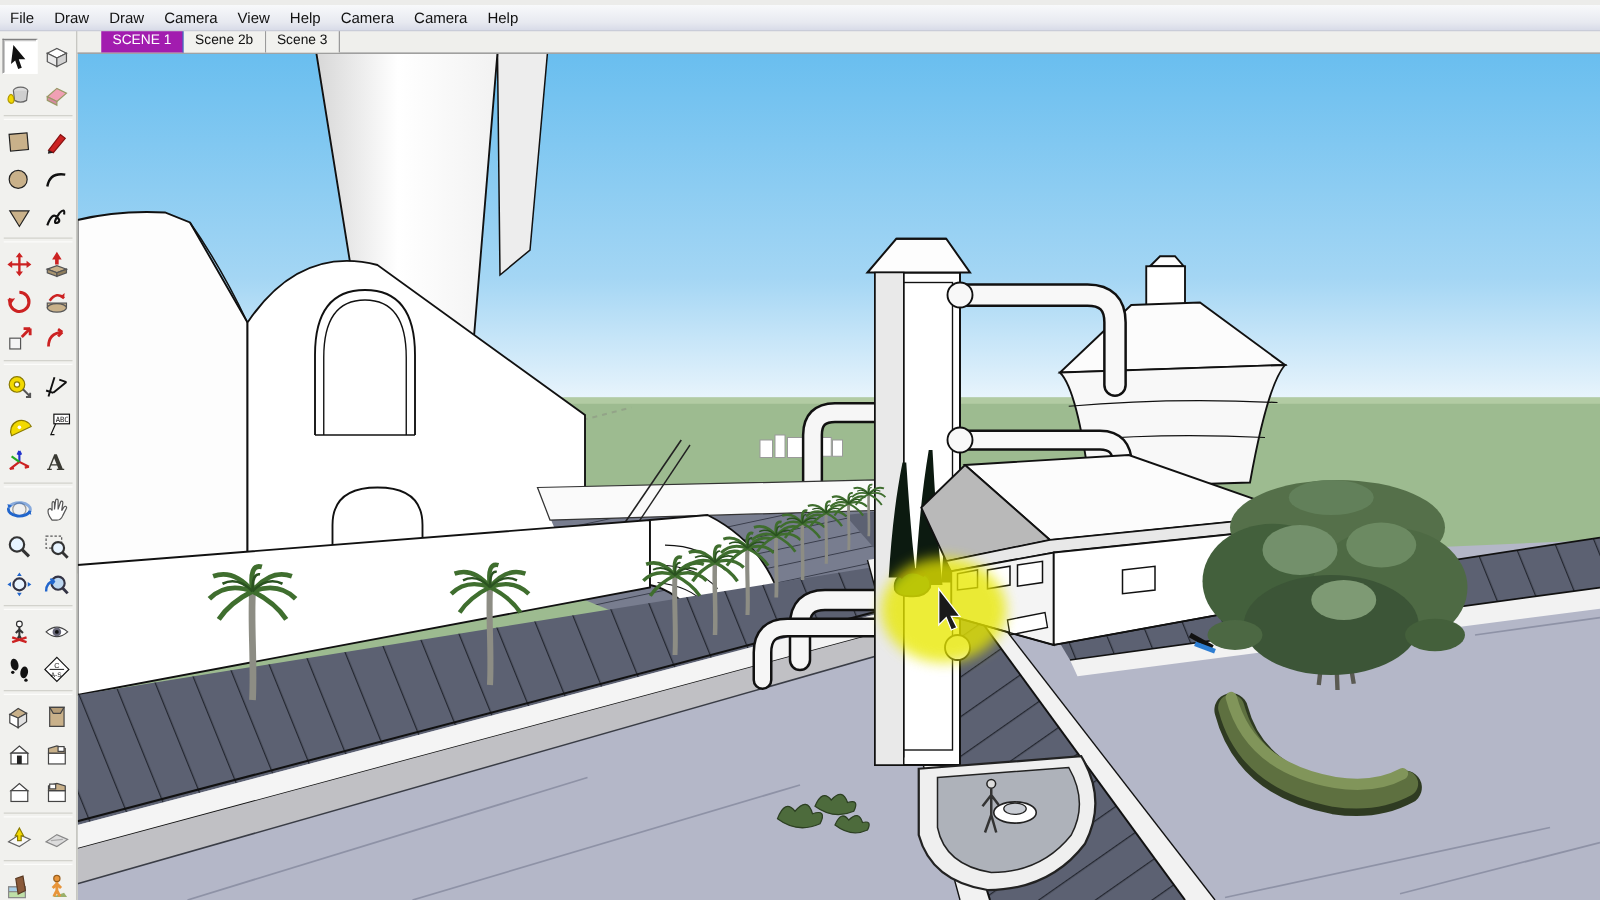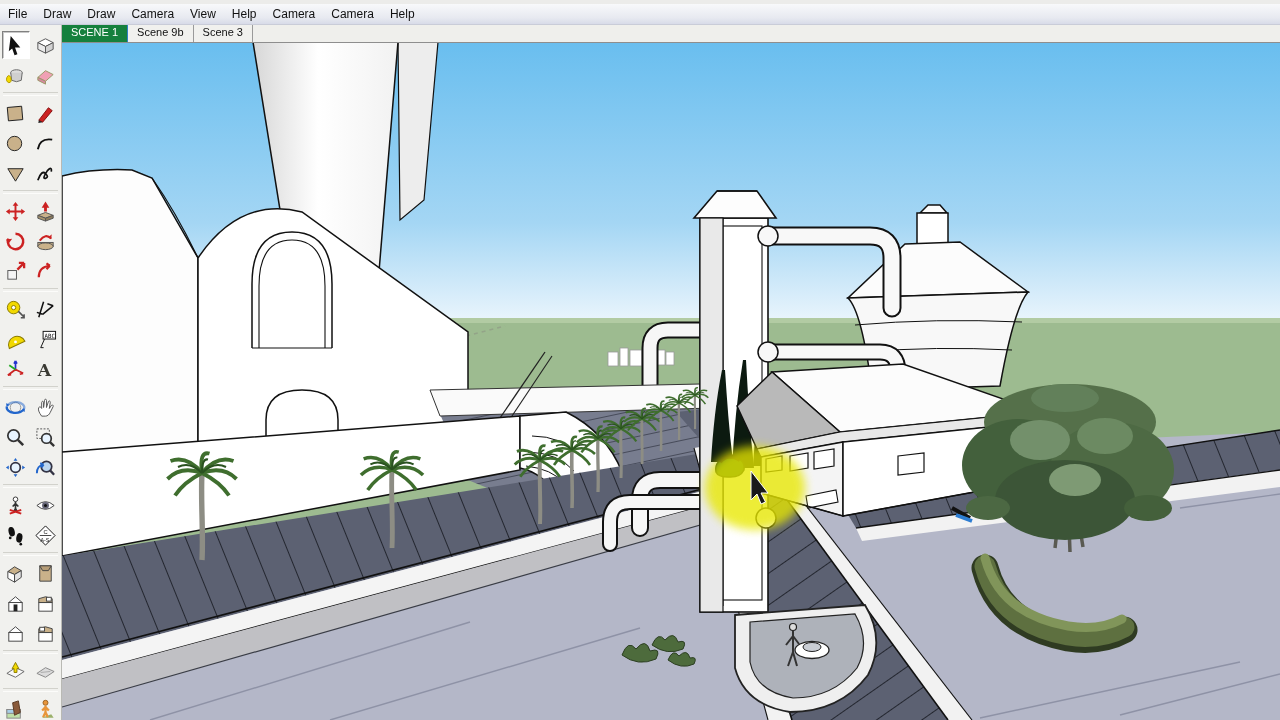--- a/index.html
+++ b/index.html
@@ -12,21 +12,21 @@
     border-bottom:1px solid #c9ccd8;display:flex;align-items:center;
     font-size:12px;color:#111;z-index:30;}
   .menu-item{padding:2px 8px;cursor:default;}
 
   
   #tabstrip{position:absolute;left:62px;top:21px;width:1218px;height:21px;
     background:#efefec;border-bottom:1px solid #8e8e8e;display:flex;
     align-items:stretch;font-size:11px;z-index:25;}
   .scene-tab{display:flex;align-items:center;padding:0 9px;color:#111;
     border-right:1px solid #9a9a9a;background:#f1f1ee;cursor:default;}
-  .scene-tab.active{background:#15803d;color:#fff;border-right:1px solid #2f7fc4;}
+  .scene-tab.active{background:#a21caf;color:#fff;border-right:1px solid #2f7fc4;margin-left:19px;}
 
   
   #toolbar{position:absolute;left:0;top:21px;width:62px;height:699px;
     background:#f1f1ee;border-right:1px solid #b9b9b4;overflow:hidden;
     padding-top:9px;box-sizing:border-box;z-index:20;}
   .tool-group{display:grid;grid-template-columns:30px 30px;justify-content:center;}
   .tool-sep{height:2px;border-top:1px solid #d2d2cc;border-bottom:1px solid #fcfcfa;
     margin:2px 3px;}
   .tool-btn{width:28px;height:28px;margin:1px;border:1px solid transparent;
     background:transparent;padding:1px;display:flex;align-items:center;
@@ -50,21 +50,21 @@
       <div class="menu-item">Camera</div>
       <div class="menu-item">View</div>
       <div class="menu-item">Help</div>
       <div class="menu-item">Camera</div>
       <div class="menu-item">Camera</div>
       <div class="menu-item">Help</div>
     </div>
 
 <div id="tabstrip">
       <div class="scene-tab active">SCENE 1</div>
-      <div class="scene-tab">Scene 9b</div>
+      <div class="scene-tab">Scene 2b</div>
       <div class="scene-tab">Scene 3</div>
     </div>
 
 <div id="toolbar">
       <div class="tool-group">
         <button class="tool-btn pressed" title="Select">
           <span class="tool-icon">
             <svg viewBox="0 0 24 24">
               <path d="M7 2 L17 14 L11.5 14 L14 21 L11 22.2 L8.5 15 L5 18 Z" fill="#111"></path>
             </svg>

